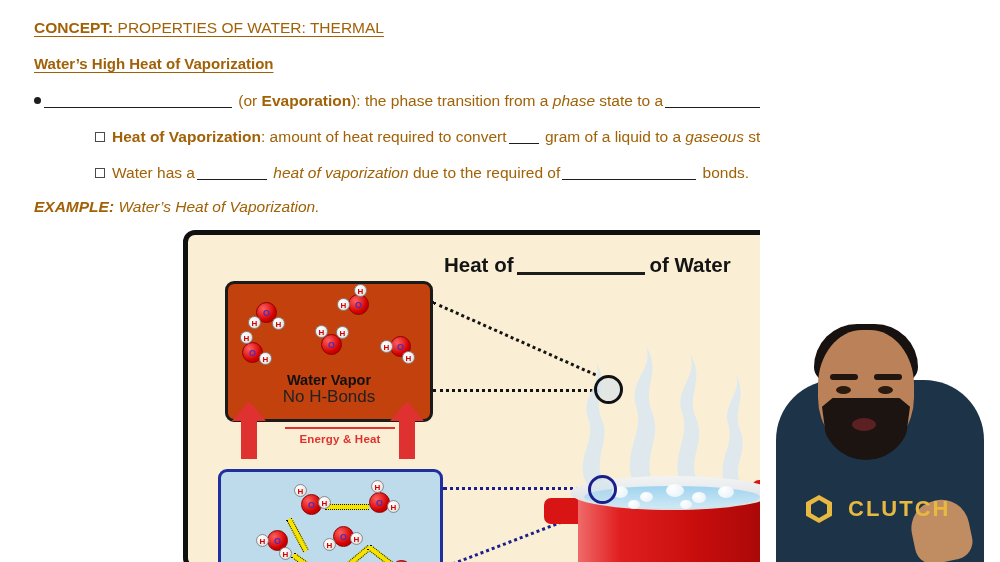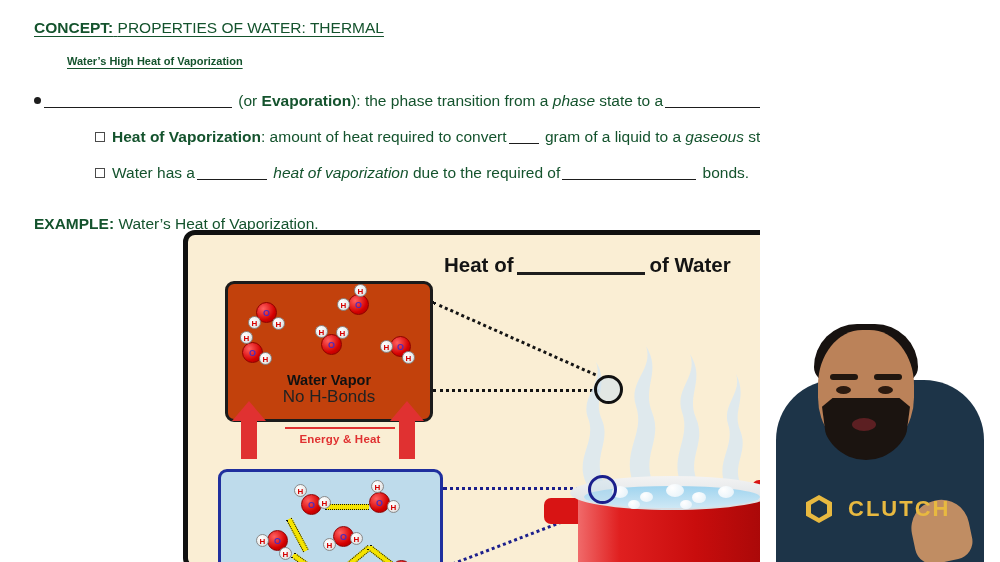--- a/index.html
+++ b/index.html
@@ -20,28 +20,28 @@
   .notes {
     position: absolute;
     left: 0; top: 0;
     width: 1000px;
   }
   .line {
     position: absolute;
     white-space: nowrap;
     font-size: 15.5px;
     line-height: 1;
-    color: #14532d;
+    color: #a16207;
   }
   .concept-line   { left: 34px; top: 20px;  font-size: 15.5px; }
-  .subhead-line   { left: 34px; top: 56px;  font-size: 11px; margin-left: 33px; }
+  .subhead-line   { left: 34px; top: 56px;  font-size: 15px; }
   .bullet-line    { left: 34px; top: 92px;  }
   .sub-line-1     { left: 95px; top: 128px; }
   .sub-line-2     { left: 95px; top: 164px; }
-  .example-line   { left: 34px; top: 216px; }
+  .example-line   { left: 34px; top: 199px; font-style: italic; }
 
   .u { text-decoration: underline; text-underline-offset: 3px; }
   .b { font-weight: bold; }
   .i { font-style: italic; }
 
   .blank {
     display: inline-block;
     border-bottom: 1.6px solid #1d1d1d;
     vertical-align: baseline;
     height: 0.95em;

